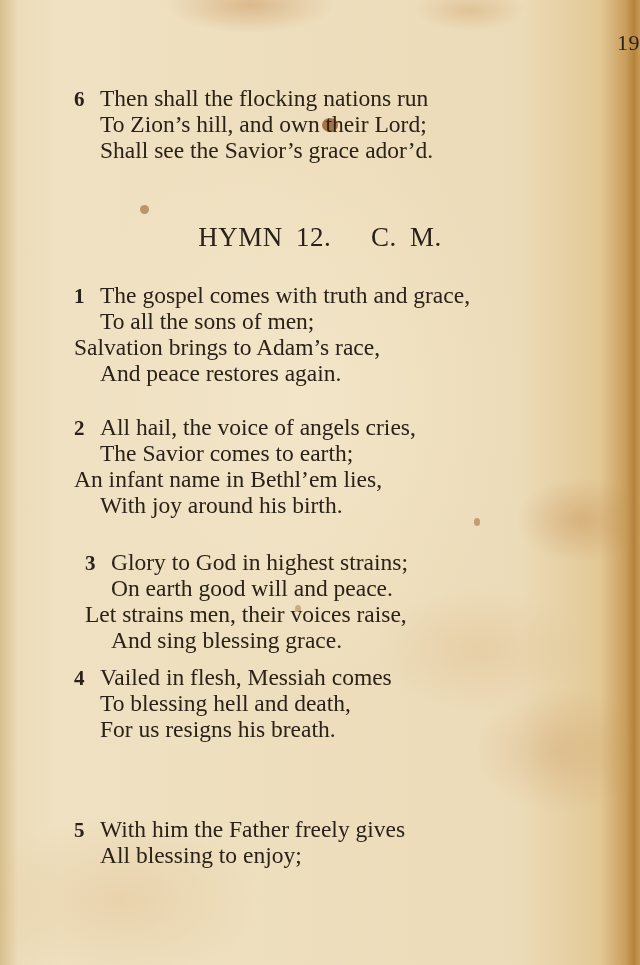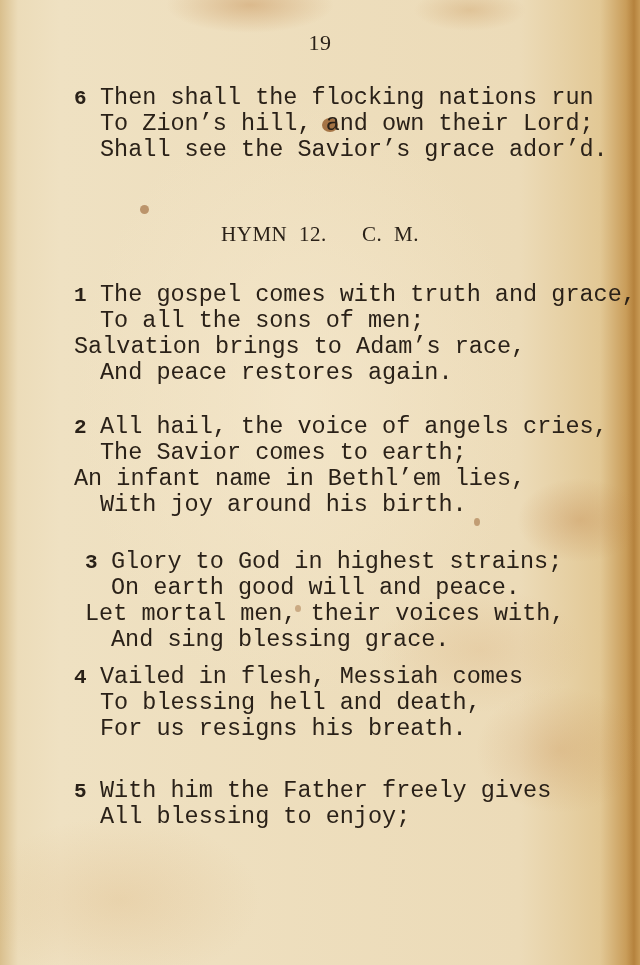--- a/index.html
+++ b/index.html
@@ -29,49 +29,49 @@
     .stain {
       position: absolute;
       border-radius: 50%;
       background: rgba(140, 80, 30, 0.75);
     }
     .page-number {
       position: absolute;
       top: 30px;
       left: 0;
       width: 100%;
-      text-align: center;
+      text-align: right;
       font-size: 22px;
       font-family: "Liberation Serif", serif;
       letter-spacing: 0.5px;
     }
     .verse {
       position: absolute;
       left: 74px;
-      font-family: Liberation Mono, monospace;
+      font-family: Liberation Serif, serif;
       font-size: 23.5px;
       line-height: 26px;
       white-space: nowrap;
     }
     .verse .line { display: block; height: 26px; }
     .verse .line.indent { padding-left: 26px; }
     .verse .num {
       display: inline-block;
       width: 26px;
       font-weight: bold;
       font-size: 21px;
     }
     .hymn-title {
       position: absolute;
       top: 222px;
       left: 0;
       width: 100%;
       text-align: center;
       font-family: "Liberation Serif", serif;
-      font-size: 21px;
+      font-size: 27px;
       letter-spacing: 0.5px;
       word-spacing: 6px;
     }
   </style>
 </head>
 <body>
 
 <div class="page">
 
   <div class="stain" style="left:322px;top:118px;width:16px;height:14px;"></div>
@@ -99,28 +99,28 @@
   <div class="verse" style="top:414px;">
     <span class="line"><span class="num">2</span><span>All hail, the voice of angels cries,</span></span>
     <span class="line indent">The Savior comes to earth;</span>
     <span class="line">An infant name in Bethl’em lies,</span>
     <span class="line indent">With joy around his birth.</span>
   </div>
 
   <div class="verse" style="top:549px;margin-left:11px;">
     <span class="line"><span class="num">3</span><span>Glory to God in highest strains;</span></span>
     <span class="line indent">On earth good will and peace.</span>
-    <span class="line">Let mortal men, their voices with,</span>
+    <span class="line">Let strains men, their voices raise,</span>
     <span class="line indent">And sing blessing grace.</span>
   </div>
 
   <div class="verse" style="top:664px;">
     <span class="line"><span class="num">4</span><span>Vailed in flesh, Messiah comes</span></span>
     <span class="line indent">To blessing hell and death,</span>
     <span class="line indent">For us resigns his breath.</span>
   </div>
 
-  <div class="verse" style="top:778px;">
+  <div class="verse" style="top:816px;">
     <span class="line"><span class="num">5</span><span>With him the Father freely gives</span></span>
     <span class="line indent">All blessing to enjoy;</span>
   </div>
 
 </div>
 
 </body></html>

